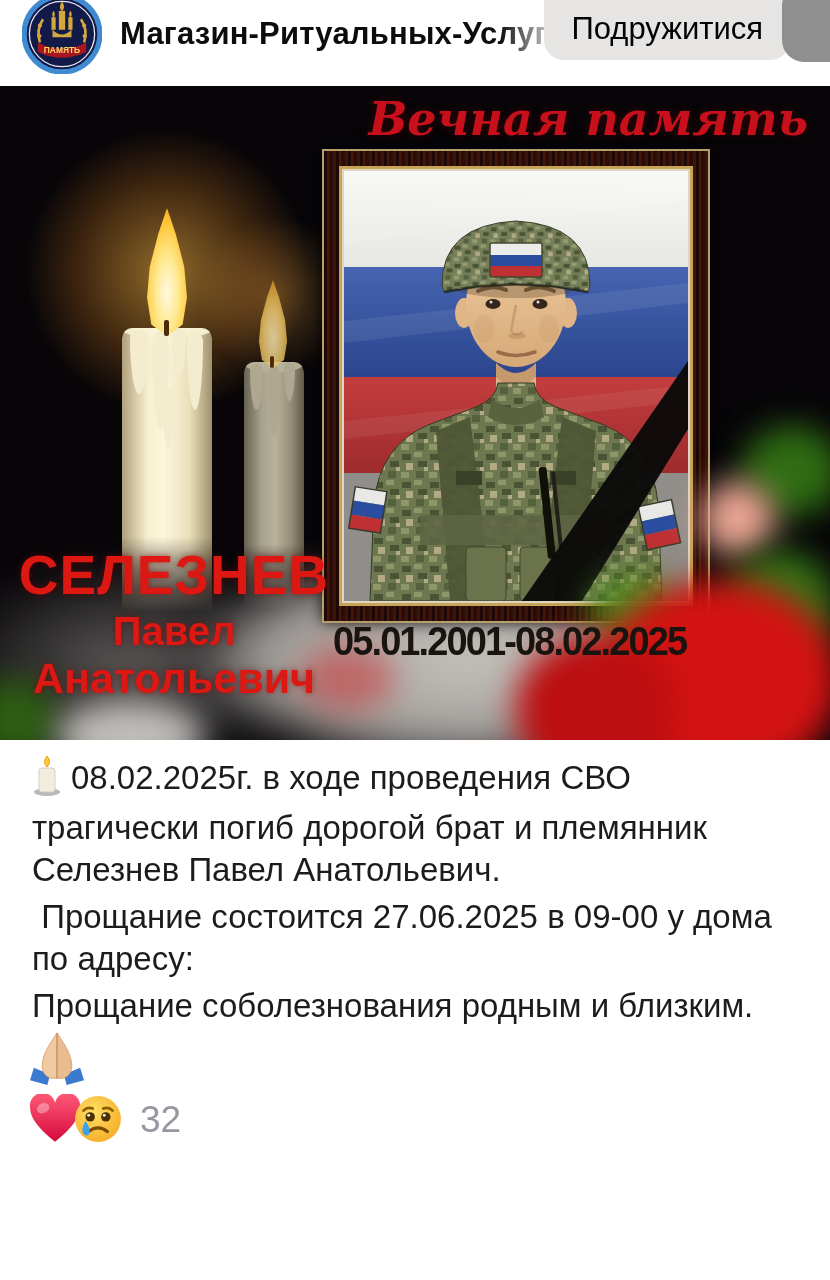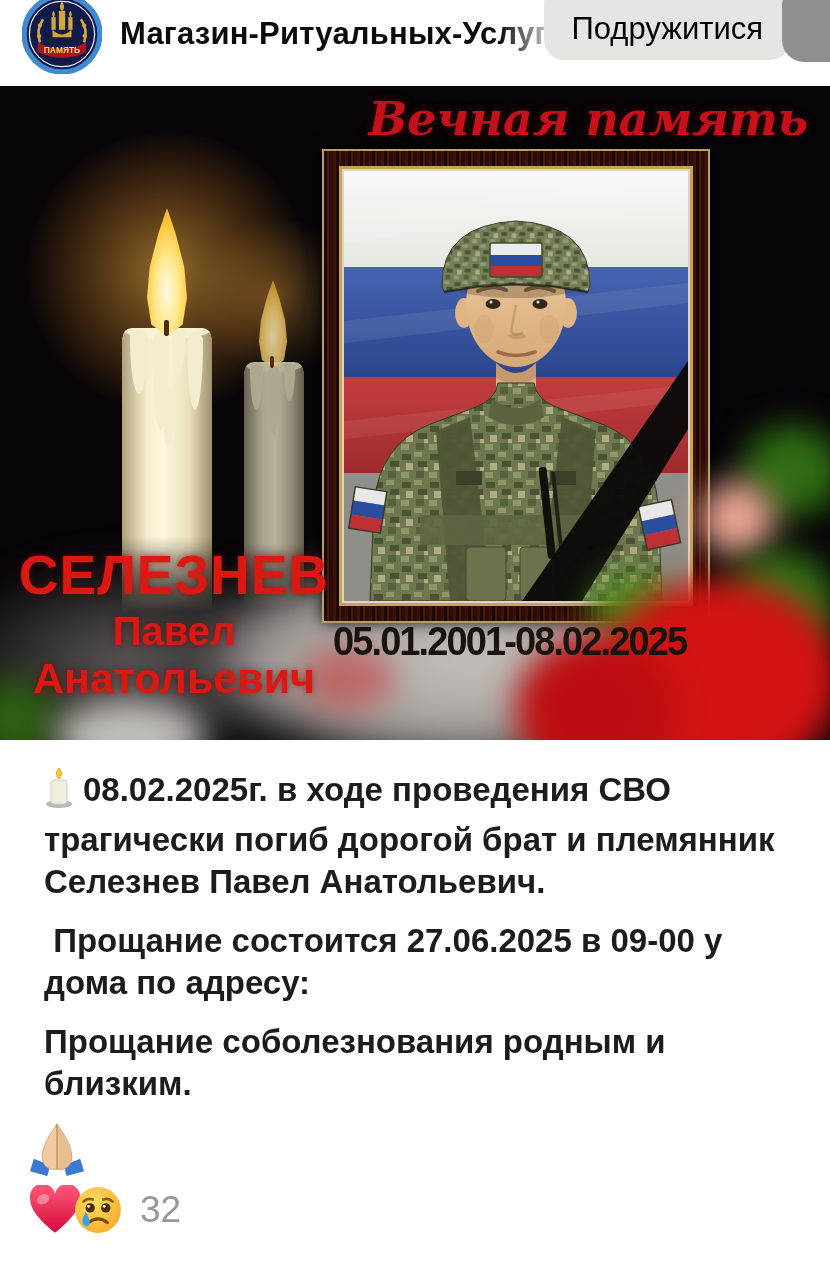--- a/index.html
+++ b/index.html
@@ -69,21 +69,21 @@
       color:#dd1711;font-weight:700;text-shadow:0 0 7px rgba(110,0,0,.55);line-height:1;}
   .surname{font-size:55px;letter-spacing:1px;}
   .firstname{font-size:40px;margin-top:8px;}
   .patronymic{font-size:43px;margin-top:6px;}
   .dates{position:absolute;left:333px;top:533px;z-index:8;font-size:40px;font-weight:700;
       letter-spacing:-2px;transform:scaleX(.95);transform-origin:left;color:#19140f;white-space:nowrap;}
 
   
   .post{position:absolute;left:0;top:740px;width:830px;padding:10px 28px 0 28px;box-sizing:border-box;
       font-size:33px;line-height:1.29;color:#1c1c1e;}
-  .post p{margin:16px;white-space:pre-wrap;font-weight:bold;}
+  .post p{margin:4px;white-space:pre-wrap;}
   .inline-icon{display:inline-block;vertical-align:-7px;margin-right:9px;}
   .pray-line{margin-top:3px;height:54px;}
   .reactions{display:flex;align-items:center;margin-top:9px;}
   .reaction-icon{display:block;}
   .reaction-crying{margin-left:-9px;}
   .reaction-count{margin-left:17px;font-size:37px;color:#9597a1;}
 </style>
 </head>
 <body>
 

